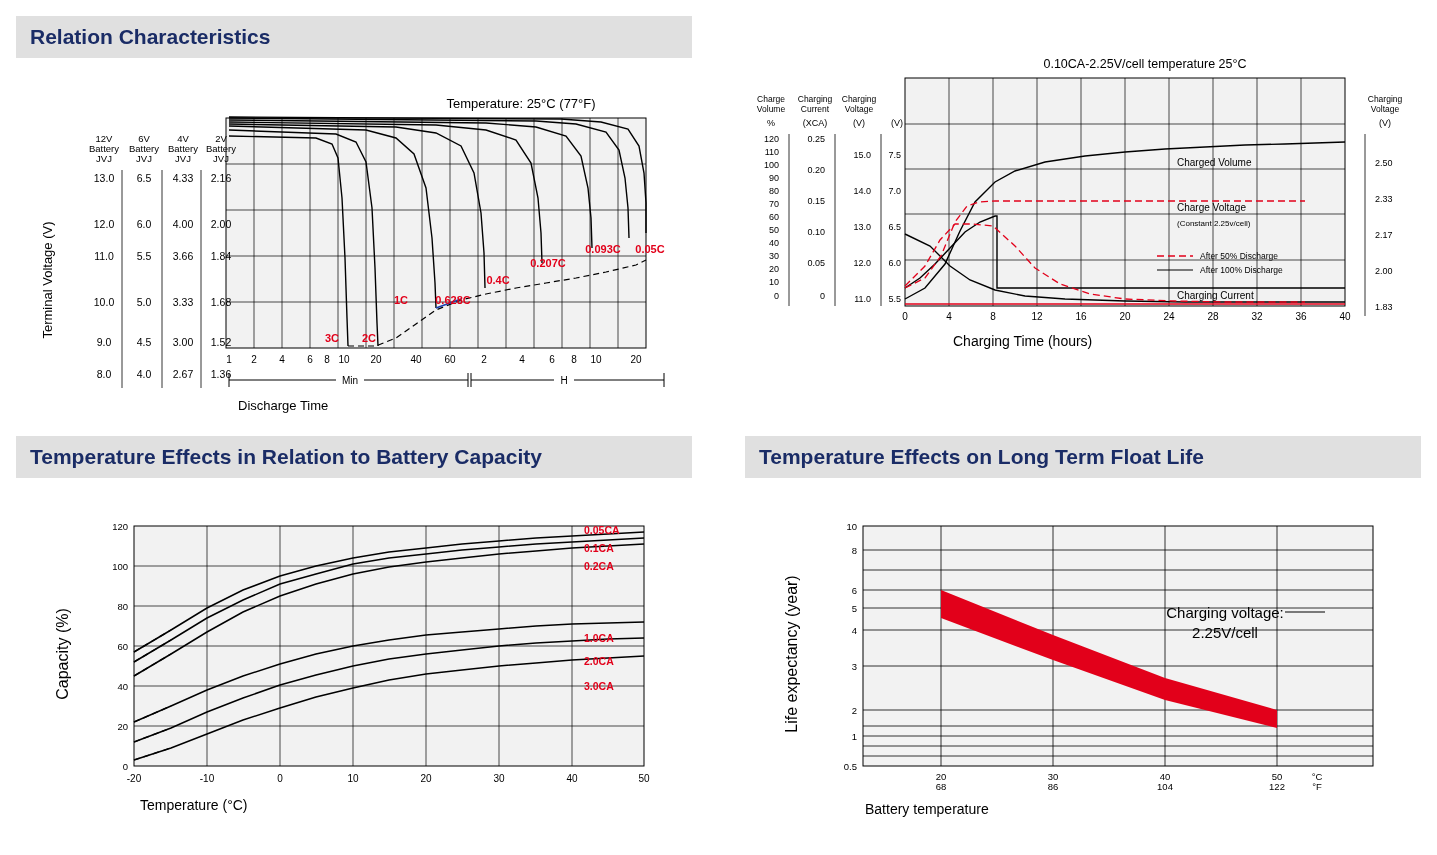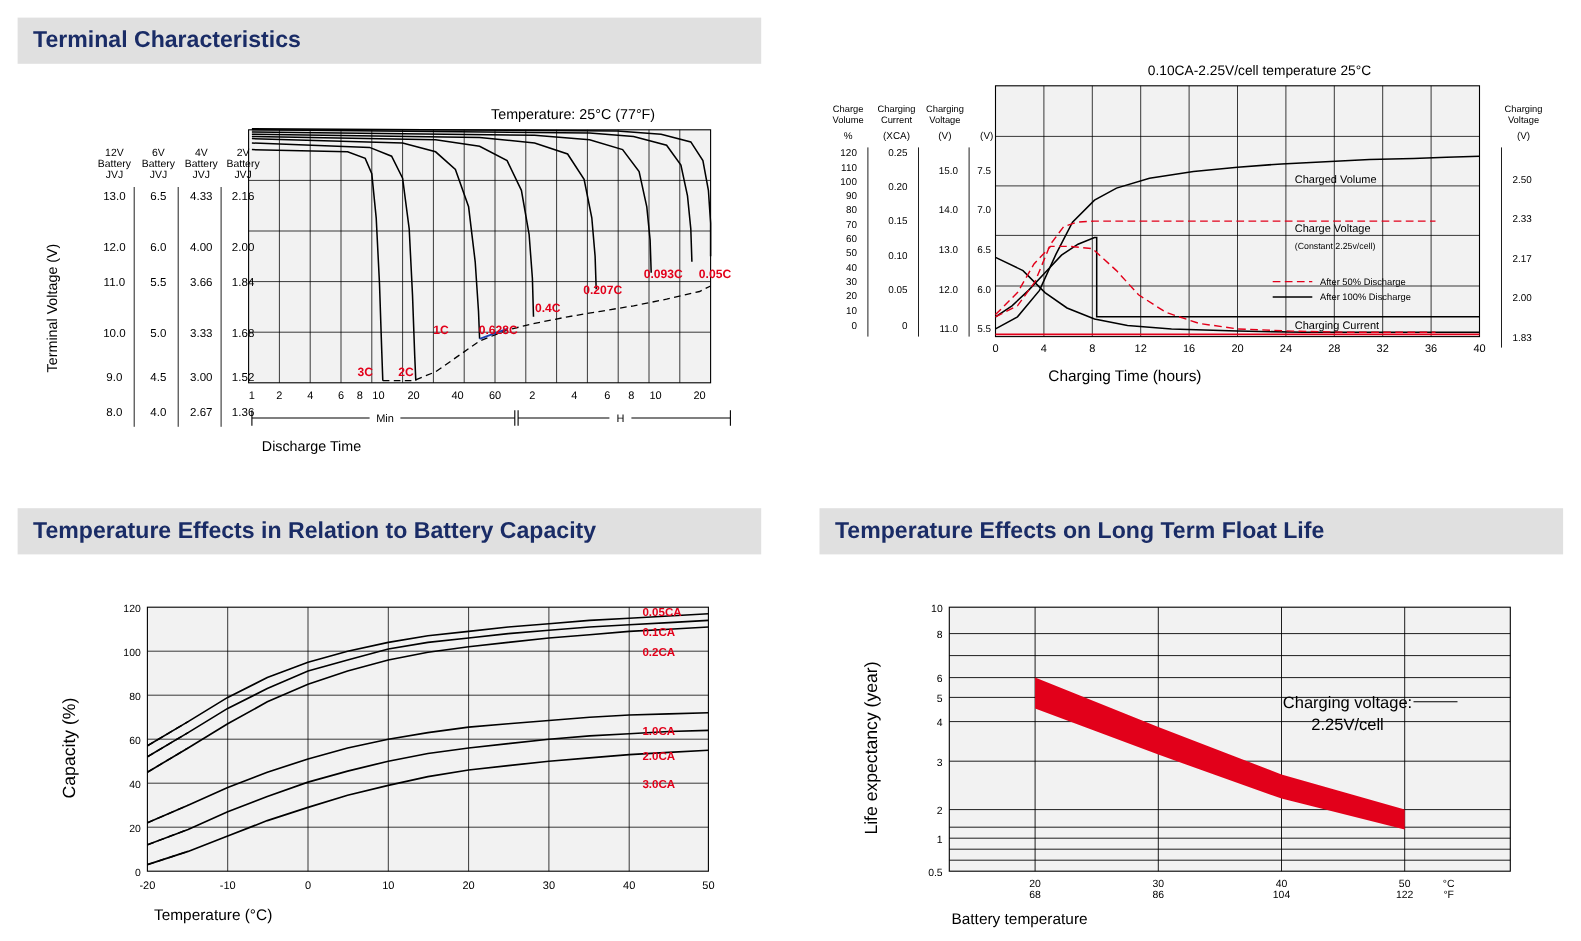--- a/index.html
+++ b/index.html
@@ -22,21 +22,21 @@
   .chart-area{position:relative;}
   svg{display:block;}
   .lbl{font-family:"Liberation Sans", sans-serif;}
   .axis-title{font-size:13px;}
   .red{fill:#e2001a;}
 </style>
 </head>
 <body>
 
 <div class="panel" style="left:16px;top:16px;width:676px;">
-  <div class="panel-header">Terminal Characteristics</div>
+  <div class="panel-header">Relation Characteristics</div>
   <div class="chart-area">
     <svg width="676" height="370" viewBox="0 0 676 370">
 
       <rect x="210" y="60" width="420" height="230" fill="#f2f2f2" stroke="#000" stroke-width="1"></rect>
 
       <g stroke="#000" stroke-width="0.7">
         <line x1="238" y1="60" x2="238" y2="290"></line>
         <line x1="266" y1="60" x2="266" y2="290"></line>
         <line x1="294" y1="60" x2="294" y2="290"></line>
         <line x1="322" y1="60" x2="322" y2="290"></line>
@@ -312,21 +312,21 @@
         <text x="468" y="304">28</text>
         <text x="512" y="304">32</text>
         <text x="556" y="304">36</text>
         <text x="600" y="304">40</text>
       </g>
       <text x="208" y="330" class="lbl" font-size="14" text-anchor="start">Charging Time (hours)</text>
     </svg>
   </div>
 </div>
 
-<div class="panel" style="left:16px;top:462px;width:676px;">
+<div class="panel" style="left:16px;top:436px;width:676px;">
   <div class="panel-header">Temperature Effects in Relation to Battery Capacity</div>
   <div class="chart-area">
     <svg width="676" height="348" viewBox="0 0 676 348">
       <rect x="118" y="48" width="510" height="240" fill="#f2f2f2" stroke="#000" stroke-width="1"></rect>
       <g stroke="#000" stroke-width="0.7">
         <line x1="191" y1="48" x2="191" y2="288"></line>
         <line x1="264" y1="48" x2="264" y2="288"></line>
         <line x1="337" y1="48" x2="337" y2="288"></line>
         <line x1="410" y1="48" x2="410" y2="288"></line>
         <line x1="483" y1="48" x2="483" y2="288"></line>
@@ -387,21 +387,21 @@
         <text x="568" y="74">0.1CA</text>
         <text x="568" y="92">0.2CA</text>
         <text x="568" y="164">1.0CA</text>
         <text x="568" y="187">2.0CA</text>
         <text x="568" y="212">3.0CA</text>
       </g>
     </svg>
   </div>
 </div>
 
-<div class="panel" style="left:745px;top:462px;width:676px;">
+<div class="panel" style="left:745px;top:436px;width:676px;">
   <div class="panel-header">Temperature Effects on Long Term Float Life</div>
   <div class="chart-area">
     <svg width="676" height="348" viewBox="0 0 676 348">
       <rect x="118" y="48" width="510" height="240" fill="#f2f2f2" stroke="#000" stroke-width="1"></rect>
 
       <g stroke="#000" stroke-width="0.8">
         <line x1="196" y1="48" x2="196" y2="288"></line>
         <line x1="308" y1="48" x2="308" y2="288"></line>
         <line x1="420" y1="48" x2="420" y2="288"></line>
         <line x1="532" y1="48" x2="532" y2="288"></line>

